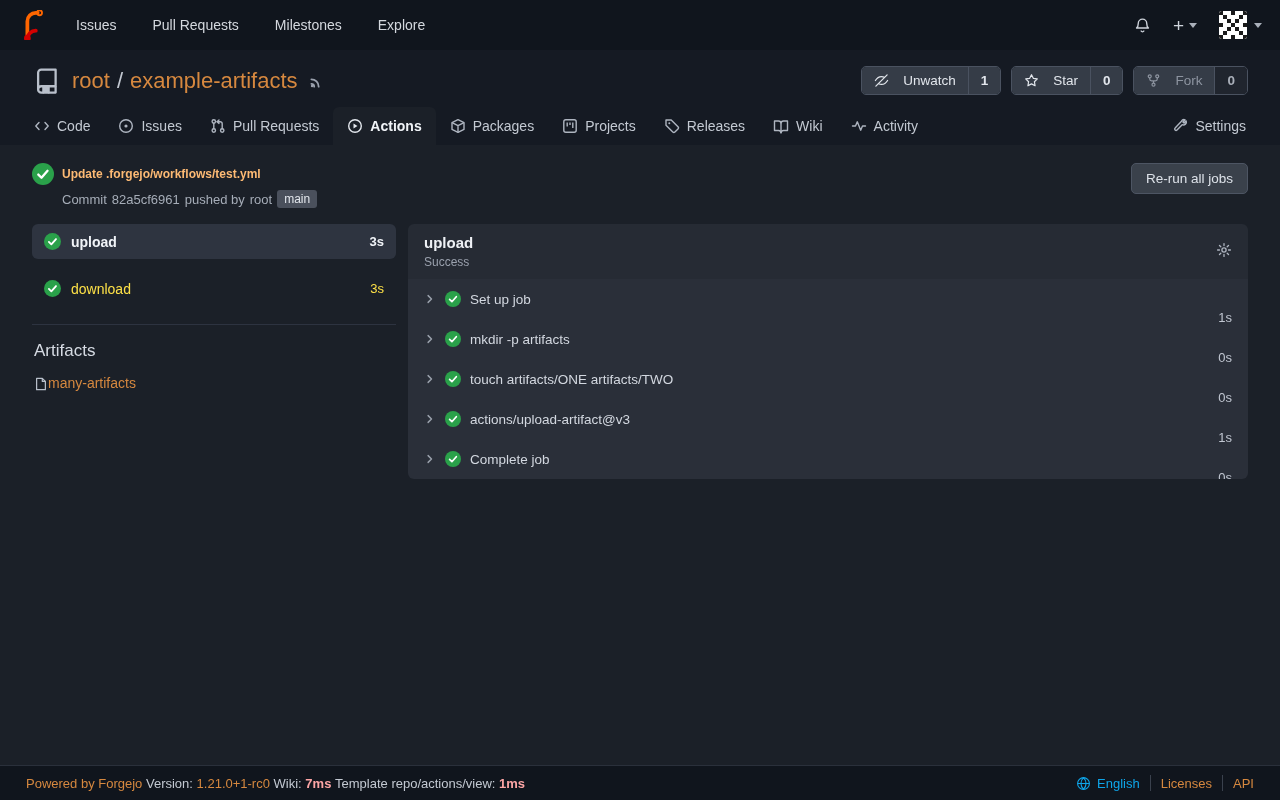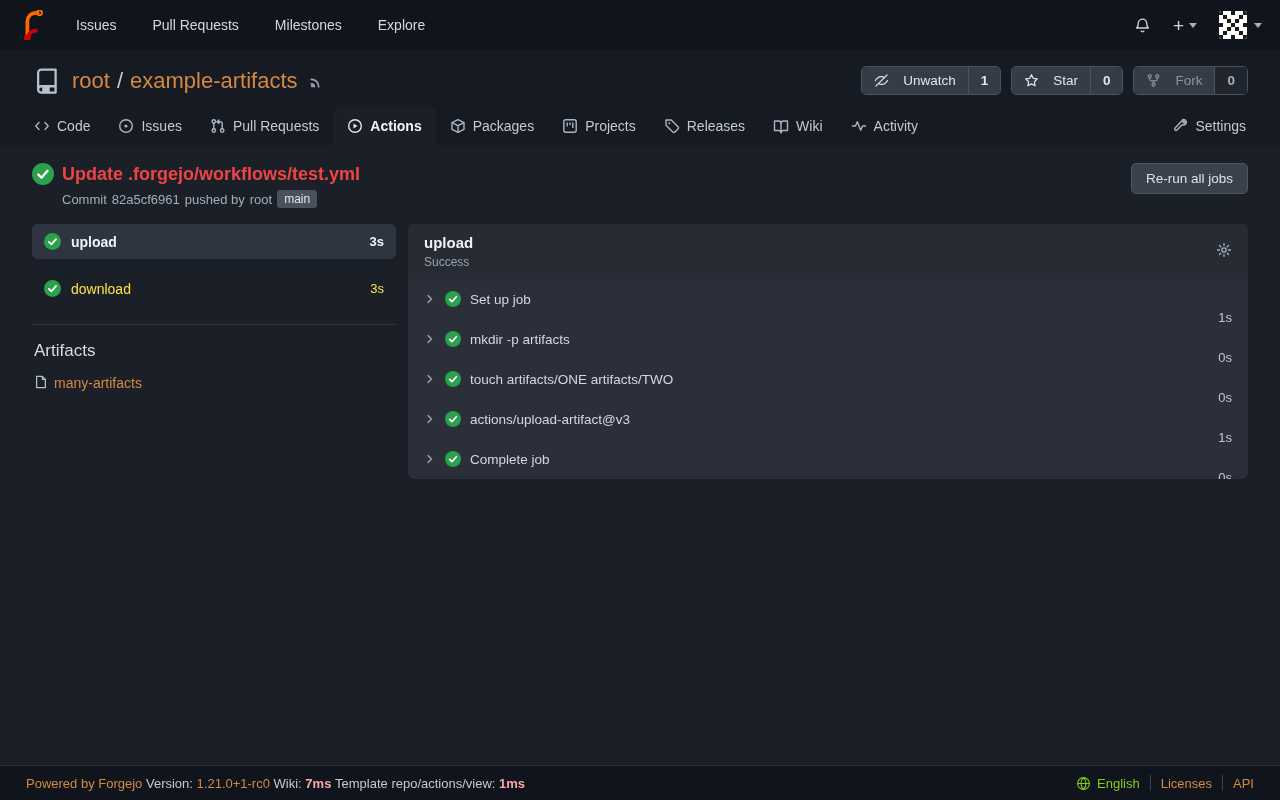--- a/index.html
+++ b/index.html
@@ -49,52 +49,52 @@
   .tab { display:flex; align-items:center; gap:7px; padding:11px 14px; color:#c3c9d2; cursor:pointer; border-radius:6px 6px 0 0; }
   .tab .t-icon { color:#aeb5c0; }
   .tab.active { background:var(--body); color:#f0f3f7; font-weight:bold; }
   .tab.active .t-icon { color:#e3e7ed; }
   .tab-settings { margin-left:auto; }
 
   
   .main { flex:1; padding:18px 32px; overflow:hidden; }
   .run-header { display:flex; align-items:flex-start; }
   .run-title-wrap { display:flex; align-items:center; gap:8px; }
-  .run-title { font-size:18px; font-weight:bold; color:#ef4444; }
+  .run-title { font-size:12px; font-weight:bold; color:#fdba74; }
   .run-sub { margin:5px 0 0 30px; font-size:13px; color:#a6adb8; display:flex; align-items:center; gap:5px; }
   .branch-badge { background:#4a505c; color:#e1e5eb; font-size:12px; padding:2px 7px; border-radius:3px; }
   .rerun-btn { margin-left:auto; background:#3a414b; border:1px solid #4d5563; color:#dde2e9; font-size:13.5px; padding:7px 14px; border-radius:5px; cursor:pointer; font-family:inherit; }
 
   .columns { display:flex; gap:12px; margin-top:16px; align-items:flex-start; }
   .left-col { width:364px; flex:none; }
   .job-row { display:flex; align-items:center; gap:10px; padding:9px 12px; border-radius:6px; font-size:14px; color:#fde047; cursor:pointer; margin-bottom:12px; }
   .job-row.selected { background:#2e3440; color:#f0f3f7; font-weight:bold; }
   .job-time { margin-left:auto; font-size:13px; }
   .left-divider { border:none; border-top:1px solid #2d3340; margin:18px 0 16px; }
   .artifacts-heading { font-size:17px; color:#d6dbe3; margin:0 0 14px 2px; font-weight:normal; }
-  .artifact-link { display:flex; align-items:flex-start; gap:6px; color:var(--accent); font-size:14px; margin-left:2px; cursor:pointer; }
+  .artifact-link { display:flex; align-items:flex-end; gap:0; color:var(--accent); font-size:14px; margin-left:2px; cursor:pointer; }
 
   .right-panel { flex:1; border-radius:6px; overflow:hidden; }
   .panel-header { background:var(--panel-head); padding:10px 16px; display:flex; align-items:flex-start; }
   .panel-title { font-size:15px; font-weight:bold; color:#eef1f5; }
   .panel-status { font-size:12px; color:#9aa1ad; margin-top:4px; }
   .panel-gear { margin-left:auto; color:#aeb5c0; cursor:pointer; padding-top:8px; }
   .steps { background:var(--panel-body); }
   .step-row { display:flex; align-items:center; gap:9px; padding:0 16px; height:40px; font-size:13.5px; color:#d3d8e0; cursor:pointer; }
   .step-chevron { color:#9aa1ac; flex:none; }
   .step-time { margin-left:auto; color:#c0c6d0; font-size:13px;margin-top:37px; }
   .check { flex:none; }
 
   
   .footer { height:35px; flex:none; background:var(--navbar); border-top:1px solid #2a303b; display:flex; align-items:center; padding:0 26px; font-size:13px; color:#c3c9d2; }
   .footer a { color:var(--accent); text-decoration:none; cursor:pointer; }
   .footer .sep-sp { white-space:pre; }
   .footer b { color:#fca5a5; }
   .footer-right { margin-left:auto; display:flex; align-items:center; gap:10px; }
-  .lang { display:flex; align-items:center; gap:6px; color:#84cc16; cursor:pointer; }
+  .lang { display:flex; align-items:center; gap:6px; color:#0ea5e9; cursor:pointer; }
   .vdiv { width:1px; height:16px; background:#3a414d; }
 </style>
 </head>
 <body>
 
 <div class="navbar">
   <svg class="logo" viewBox="0 0 32 32" fill="none" stroke-linecap="round">
     <path d="M10 30 V12 a9 9 0 0 1 9 -9 h2" stroke="#f60" stroke-width="4"></path>
     <path d="M10 22 a9 9 0 0 1 9 9" stroke="#d40000" stroke-width="4" transform="rotate(-90 14.5 26.5)"></path>
     <circle cx="23" cy="3" r="2.6" stroke="#f60" stroke-width="2"></circle>

